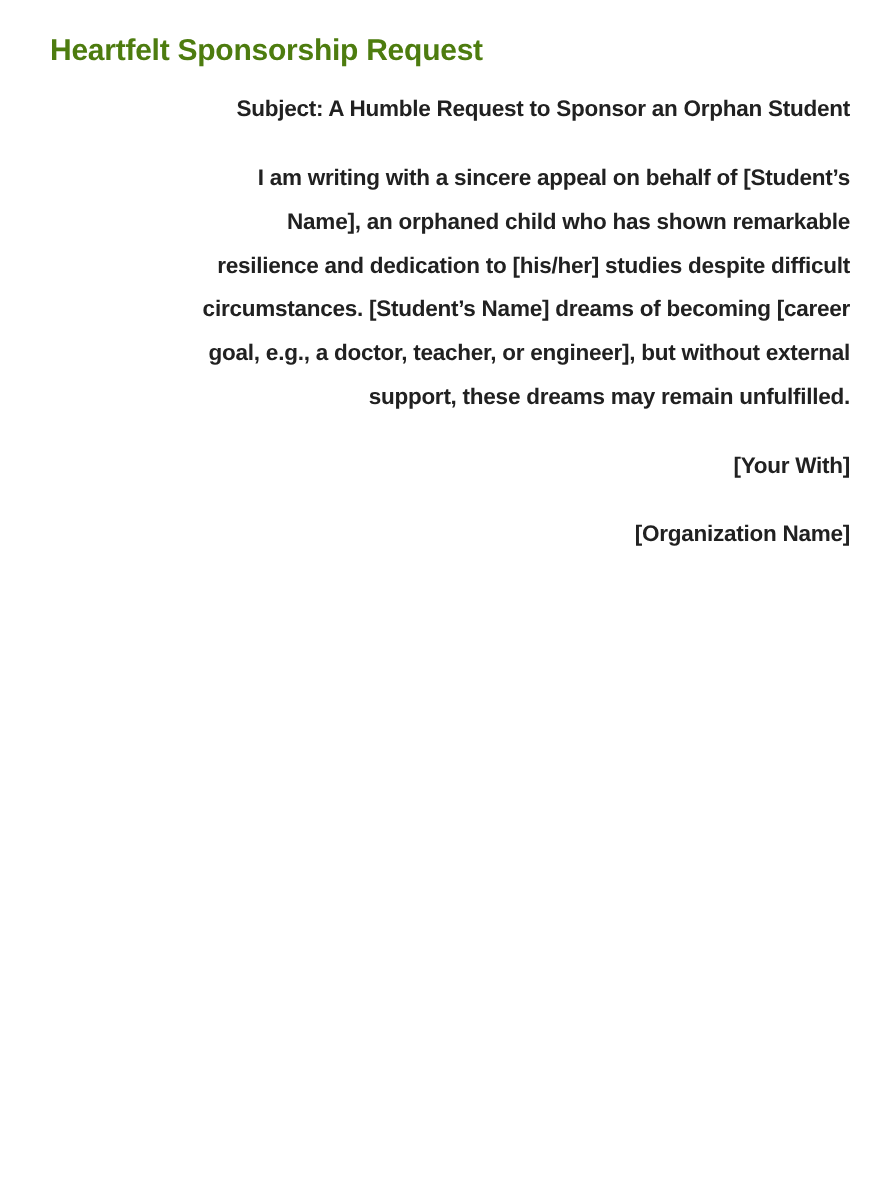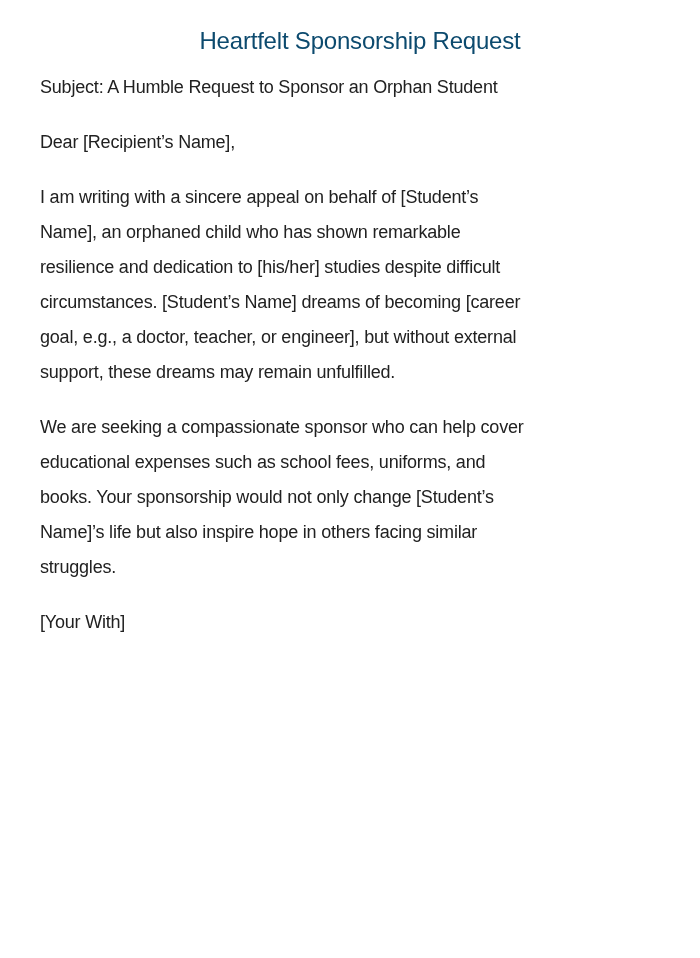--- a/index.html
+++ b/index.html
@@ -18,58 +18,53 @@
     box-sizing: border-box;
     width: 700px;
     height: 958px;
     padding: 0 20px 0 40px;
     background: #ffffff;
   }
   .doc-title {
     margin: 26px 0 0 0;
     font-size: 24px;
     line-height: 30px;
-    font-weight: 400;
-    color: #0c4a6e;
+    font-weight: 700;
+    color: #4d7c0f;
     letter-spacing: -0.2px;
-    text-align: center;
   }
   .doc-line, .doc-paragraph {
     margin: 20px 0 0 0;
     font-size: 18px;
     line-height: 35px;
-    font-weight: 400;
+    font-weight: 700;
     color: #212121;
     letter-spacing: -0.2px;
     white-space: pre-line;
+    text-align: right;
   }
   .subject-line {
     margin-top: 14px;
   }
 </style>
 </head>
 <body>
 
 <div class="page">
   <h1 class="doc-title">Heartfelt Sponsorship Request</h1>
 
   <p class="doc-line subject-line">Subject: A Humble Request to Sponsor an Orphan Student</p>
 
-  <p class="doc-line">Dear [Recipient’s Name],</p>
 
   <p class="doc-paragraph">I am writing with a sincere appeal on behalf of [Student’s
 Name], an orphaned child who has shown remarkable
 resilience and dedication to [his/her] studies despite difficult
 circumstances. [Student’s Name] dreams of becoming [career
 goal, e.g., a doctor, teacher, or engineer], but without external
 support, these dreams may remain unfulfilled.</p>
 
-  <p class="doc-paragraph">We are seeking a compassionate sponsor who can help cover
-educational expenses such as school fees, uniforms, and
-books. Your sponsorship would not only change [Student’s
-Name]’s life but also inspire hope in others facing similar
-struggles.</p>
 
 
 
   <p class="doc-line">[Your With]</p>
 
+  <p class="doc-line">[Organization Name]</p>
 </div>
 
 </body></html>

